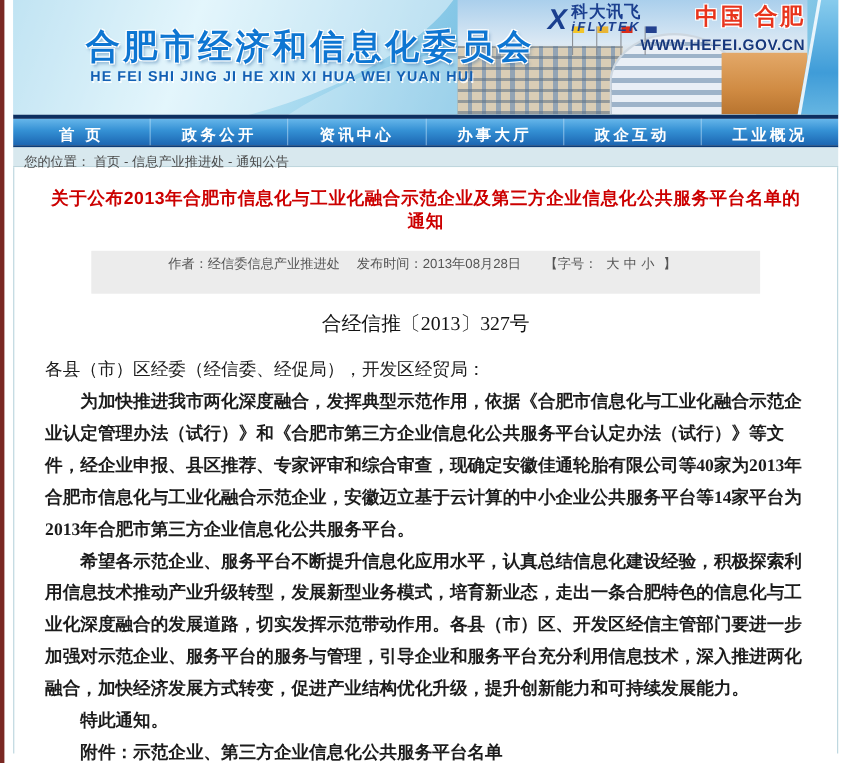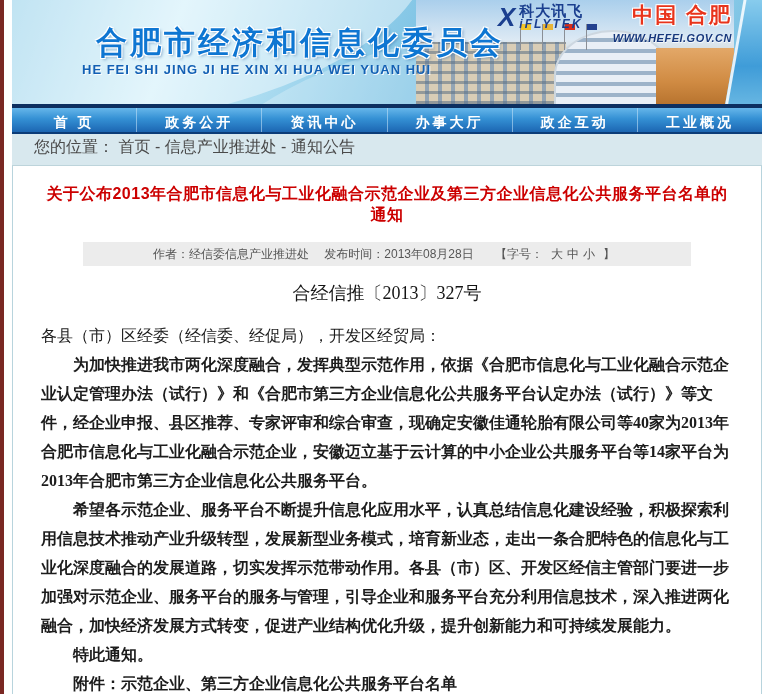--- a/index.html
+++ b/index.html
@@ -23,21 +23,21 @@
   }
   .banner::before {
     content: ""; position: absolute; left: -60px; top: -90px; width: 480px; height: 200px;
     background: rgba(255,255,255,0.45); transform: rotate(-14deg); border-radius: 50%;
   }
   .banner::after {
     content: ""; position: absolute; left: 180px; top: 40px; width: 500px; height: 220px;
     background: rgba(255,255,255,0.25); transform: rotate(-12deg); border-radius: 50%;
   }
   .site-title {
-    position: absolute; left: 84px; top: 22px; z-index: 5;
+    position: absolute; left: 66px; top: 22px; z-index: 5;
     font-size: 31px; font-weight: bold; letter-spacing: 3px;
     color: #0e76d2;
     text-shadow: 1px 1px 0 #fff, -1px -1px 0 #fff, 1px -1px 0 #fff, -1px 1px 0 #fff, 2px 2px 3px rgba(40,100,160,0.45);
   }
   .site-pinyin {
     position: absolute; left: 70px; top: 62px; z-index: 5;
     font-size: 13px; font-weight: bold; letter-spacing: 1px;
     color: #1360b4;
     text-shadow: 1px 1px 0 rgba(255,255,255,0.9);
   }
@@ -75,23 +75,22 @@
   .iflytek .en { font-size: 12px; font-weight: bold; font-style: italic; letter-spacing: 2px; line-height: 13px; }
   
   .region {
     position: absolute; right: 2px; top: 1px; z-index: 7; text-align: right;
   }
   .region .cnhf {
     font-size: 21px; font-weight: bold; letter-spacing: 2px; color: #e8341c;
     text-shadow: 1px 1px 0 #fff, -1px -1px 0 #fff, 1px -1px 0 #fff, -1px 1px 0 #fff;
   }
   .region .url {
-    margin-top: 3px; font-size: 11px; font-weight: bold; color: #16377c; letter-spacing: 0.5px;
+    margin-top: 3px; font-size: 14px; font-weight: bold; color: #16377c; letter-spacing: 0.5px;
     text-shadow: 0.5px 0.5px 0 rgba(255,255,255,0.8);
-    font-style: italic;
   }
   .edge-swoosh {
     position: absolute; right: -14px; top: -6px; width: 42px; height: 120px; z-index: 5;
     background: linear-gradient(180deg, #8ed0ef 0%, #3f9cd8 60%, #70bce4 100%);
     transform: skewX(-10deg);
     border-left: 3px solid rgba(255,255,255,0.85);
   }
 
   
   .nav {
@@ -102,38 +101,38 @@
   }
   .nav-item {
     flex: 1; text-align: center; line-height: 28px;
     color: #ffffff; font-size: 14px; font-weight: bold; letter-spacing: 3px;
     cursor: pointer; position: relative;
   }
   .nav-item + .nav-item { border-left: 1px solid rgba(200,230,250,0.55); }
 
   
   .crumb {
-    height: 32px; line-height: 26px; padding-left: 22px;
+    height: 18px; line-height: 26px; padding-left: 10px;
     background: #d8e8ee; border-bottom: 1px solid #bdd4db;
-    font-size: 16px; color: #4a4a4a;
+    font-size: 12px; color: #4a4a4a;
   }
   .crumb a { color: #4a4a4a; text-decoration: none; cursor: pointer; }
 
   
   .content {
     background: #fff; height: 533px;
     border-left: 1px solid #b8d4dd; border-right: 1px solid #b8d4dd;
     padding: 18px 28px 0 28px;
   }
   .art-title {
     text-align: center; color: #cc0000; font-size: 16px; font-weight: bold;
     letter-spacing: 0.5px; margin-bottom: 16px;
   }
   .meta-bar {
-    background: #ececec; height: 24px; line-height: 24px;
+    background: #ececec; height: 39px; line-height: 24px;
     margin: 0 42px; text-align: center; font-size: 12px; color: #555;
   }
   .meta-bar span { margin: 0 6px; }
   .meta-bar a { color: #555; text-decoration: none; cursor: pointer; margin: 0 2px; }
   .doc-number {
     text-align: center; font-family: "Liberation Serif", serif;
     font-size: 18px; color: #141414; margin: 15px 0 16px;
   }
   .article {
     font-family: "Liberation Serif", serif; font-size: 16px; line-height: 29px; color: #1c1c1c;

